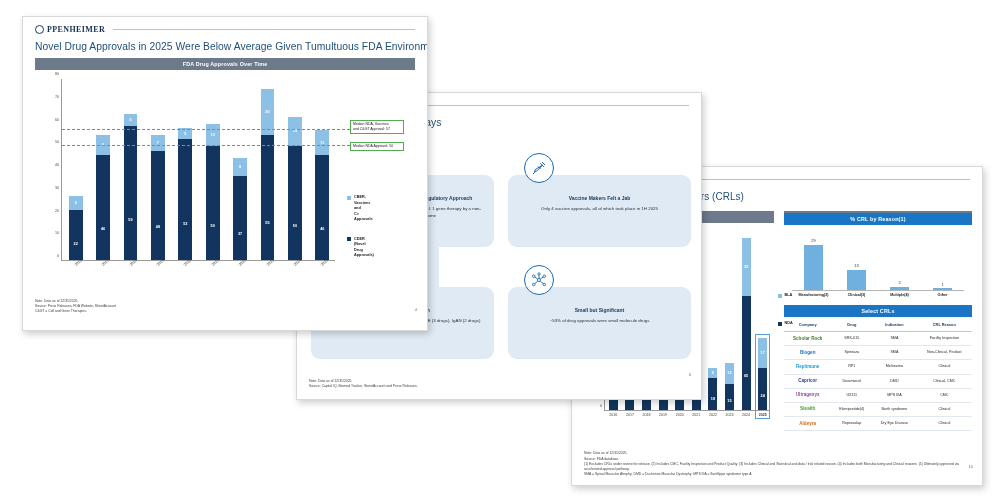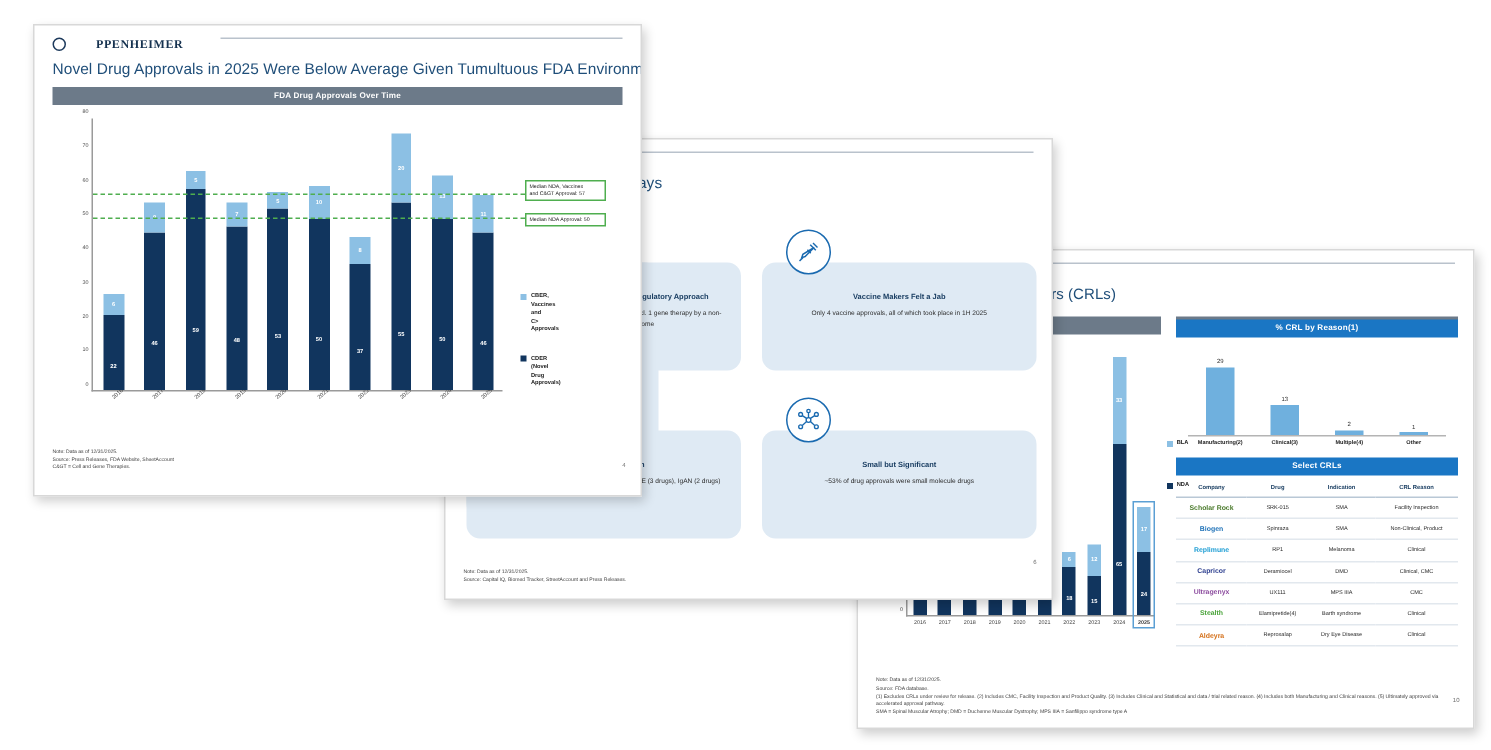--- a/index.html
+++ b/index.html
@@ -23,23 +23,23 @@
     border: 1px solid #d8d8d8;
     box-shadow: 2px 3px 7px rgba(0,0,0,0.20);
     overflow: hidden;
   }
   #slide-approvals { left: 22px;  top: 16px;  width: 406px; height: 315px; z-index: 3; }
   #slide-themes    { left: 296px; top: 92px;  width: 406px; height: 308px; z-index: 2; }
   #slide-crl       { left: 571px; top: 166px; width: 412px; height: 320px; z-index: 1; }
 
   
   .brand-row {
-    display: flex; 
+    display: flex; align-items: center;
     padding: 8px 12px 0 12px;
-    gap: 20px;
+    gap: 3px;
   }
   .brand-o {
     width: 9px; height: 9px;
     border: 1.2px solid #1d3a5c;
     border-radius: 50%;
     display: inline-block;
   }
   .brand-word {
     font-family: "Liberation Serif", serif;
     font-size: 8px; letter-spacing: .4px;

